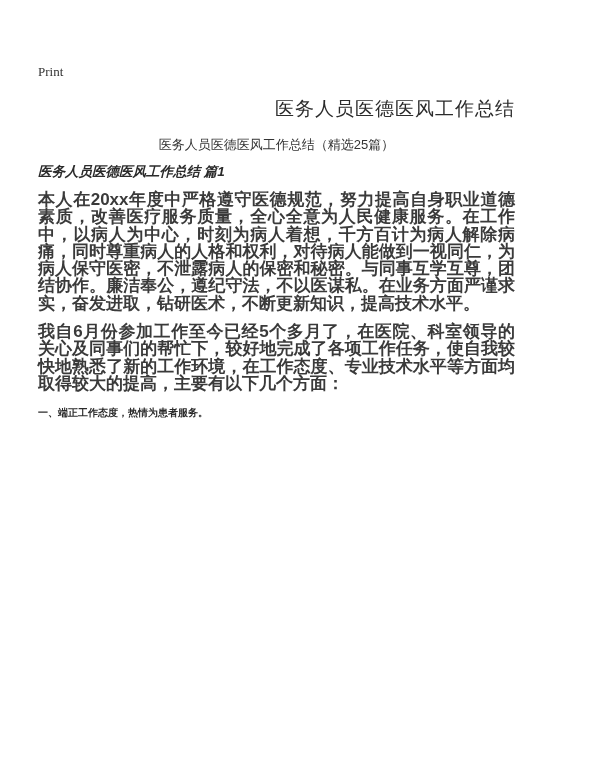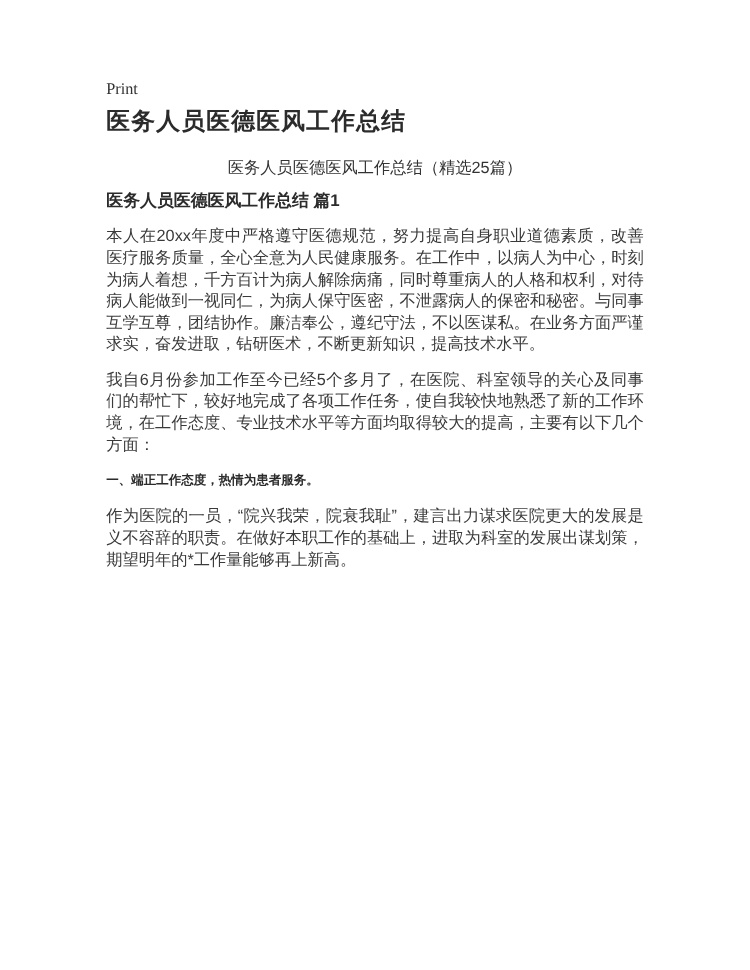--- a/index.html
+++ b/index.html
@@ -11,60 +11,62 @@
     height: 776px;
     background: #ffffff;
     overflow: hidden;
     font-family: "Liberation Sans", "DejaVu Sans", sans-serif;
     color: #333333;
   }
   .page {
     box-sizing: border-box;
     width: 600px;
     height: 776px;
-    padding: 62px 85px 0 85px;
+    padding: 62px 85px 0 38px;
   }
   .print-label {
     font-family: "Liberation Serif", "DejaVu Serif", serif;
     font-size: 13px;
     line-height: 14px;
     color: #333333;
     display: inline-block;
   }
   .doc-title {
-    margin: 6px 0 0 0;
+    margin: 17px 0 0 0;
     font-size: 19px;
     line-height: 24px;
-    font-weight: 700;
-    text-align: left;
+    font-weight: 400;
+    text-align: right;
     color: #2b2b2b;
     letter-spacing: 1px;
   }
   .doc-subtitle {
     margin: 16px 0 0 0;
     font-size: 13px;
     line-height: 16px;
     font-weight: 400;
     color: #333333;
     text-align: center;
   }
   .article-title {
     margin: 10px 0 0 0;
     font-size: 13.5px;
     line-height: 17px;
     font-weight: 700;
     color: #2b2b2b;
+    font-style: italic;
   }
   .para {
     margin: 11px 0 0 0;
-    font-size: 13px;
+    font-size: 17px;
     line-height: 17.3px;
     text-align: justify;
     text-align-last: left;
     color: #3a3a3a;
+    font-weight: bold;
   }
   .sec-heading {
     margin: 12px 0 0 0;
     font-size: 10px;
     line-height: 17px;
     font-weight: 700;
     color: #2b2b2b;
   }
 </style>
 </head>
@@ -77,16 +79,15 @@
   <h1 class="doc-title">医务人员医德医风工作总结</h1>
 
   <p class="doc-subtitle">医务人员医德医风工作总结（精选25篇）</p>
 
   <h2 class="article-title">医务人员医德医风工作总结 篇1</h2>
 
   <div>
     <p class="para">本人在20xx年度中严格遵守医德规范，努力提高自身职业道德素质，改善医疗服务质量，全心全意为人民健康服务。在工作中，以病人为中心，时刻为病人着想，千方百计为病人解除病痛，同时尊重病人的人格和权利，对待病人能做到一视同仁，为病人保守医密，不泄露病人的保密和秘密。与同事互学互尊，团结协作。廉洁奉公，遵纪守法，不以医谋私。在业务方面严谨求实，奋发进取，钻研医术，不断更新知识，提高技术水平。</p>
     <p class="para">我自6月份参加工作至今已经5个多月了，在医院、科室领导的关心及同事们的帮忙下，较好地完成了各项工作任务，使自我较快地熟悉了新的工作环境，在工作态度、专业技术水平等方面均取得较大的提高，主要有以下几个方面：</p>
     <h3 class="sec-heading">一、端正工作态度，热情为患者服务。</h3>
-    <p class="para">作为医院的一员，“院兴我荣，院衰我耻”，建言出力谋求医院更大的发展是义不容辞的职责。在做好本职工作的基础上，进取为科室的发展出谋划策，期望明年的*工作量能够再上新高。</p>
   </div>
 
 </div>
 
 </body></html>

